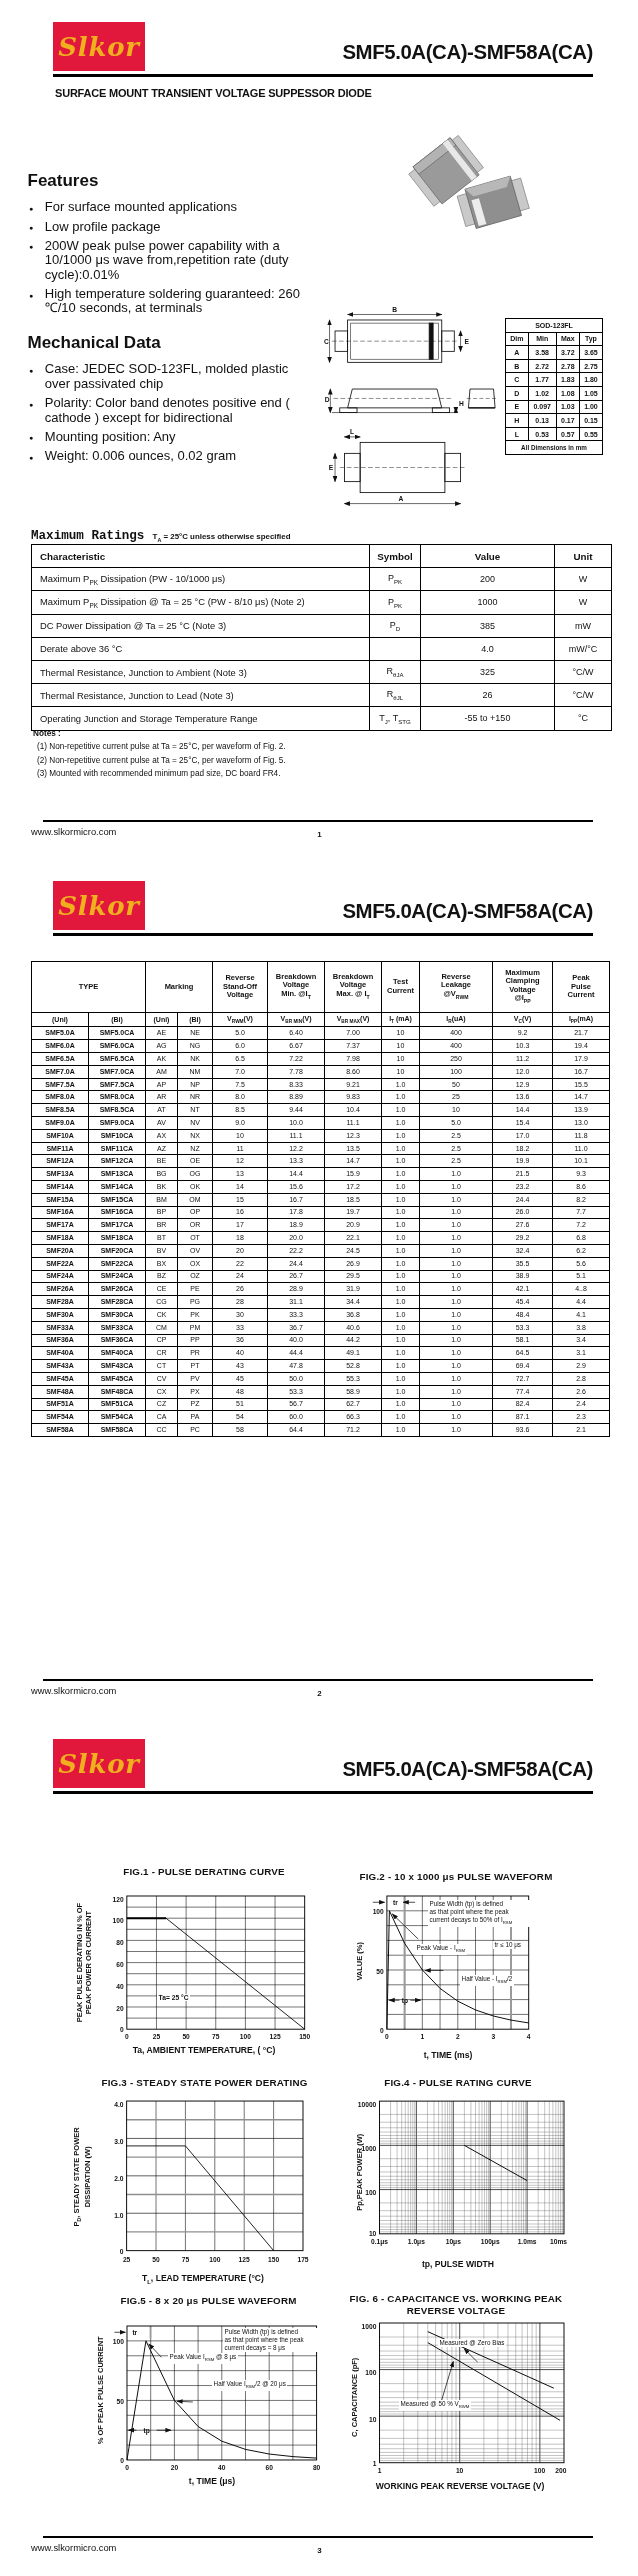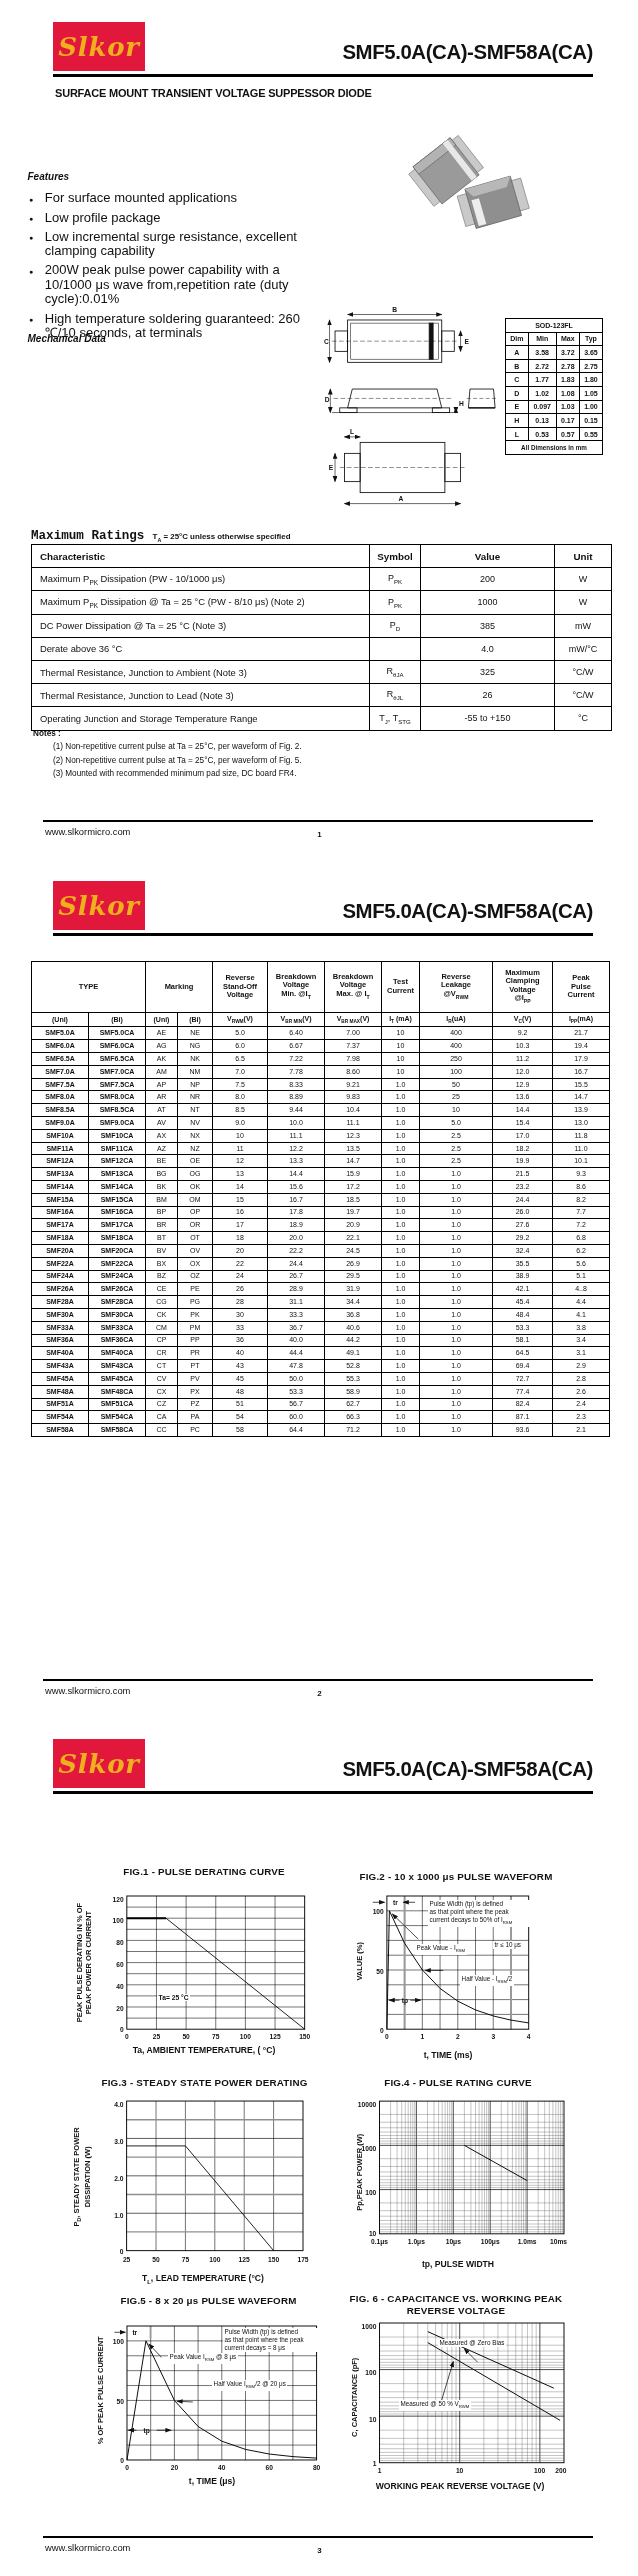--- a/index.html
+++ b/index.html
@@ -6,41 +6,41 @@
   #screen{position:relative;width:639px;height:2553px;background:#84cc16;font-family:"Liberation Sans",sans-serif;color:#111;overflow:hidden;}
   .page{position:absolute;left:0;width:639px;height:859px;background:#fff;}
   .abs{position:absolute;}
   
   .logo{position:absolute;left:53px;top:22px;width:92px;height:49px;display:flex;align-items:center;justify-content:center;}
   .logo-text{font-family:"DejaVu Serif",serif;font-style:italic;font-weight:bold;font-size:26px;letter-spacing:0.8px;}
   .doc-title{position:absolute;right:46px;top:41px;font-size:20.4px;font-weight:bold;letter-spacing:-0.4px;}
   .head-rule{position:absolute;left:53px;top:74px;width:540px;height:3.1px;background:#000;}
   .subtitle{position:absolute;left:55px;top:87px;font-size:11px;font-weight:bold;letter-spacing:-0.2px;}
   
-  .sec-h{font-size:10px;font-weight:bold;font-style:italic;}
+  .sec-h{font-size:17px;font-weight:bold;}
   ul.blist{list-style:none;margin:9.4px 0 0 0;padding:0;font-size:13px;line-height:14.5px;}
   ul.blist li{position:relative;padding-left:17.3px;margin-bottom:4.7px;}
   ul.blist li::before{content:"\25CF";position:absolute;left:1.6px;top:1.6px;font-size:7px;}
   
   table.dimt{border-collapse:collapse;width:98px;font-size:7px;font-weight:bold;text-align:center;}
   table.dimt td,table.dimt th{border:0.8px solid #000;padding:0.8px 1.6px;height:11px;}
   
   .mr-head{font-size:12.6px;font-weight:bold;font-family:Liberation Mono, monospace;}
   .mr-cond{font-size:7.9px;font-weight:bold;margin-left:4.7px;}
   table.mrt{border-collapse:collapse;width:580px;font-size:9px;table-layout:fixed;}
   table.mrt th,table.mrt td{border:0.9px solid #000;padding:1.6px 4.7px;height:19px;text-align:center;}
   table.mrt th{font-size:9.8px;font-weight:bold;}
   table.mrt th:first-child{text-align:left;padding-left:7.9px;}
   table.mrt td:first-child{text-align:left;padding-left:7.9px;font-size:9.4px;}
   .notes{font-size:8.2px;line-height:13.4px;}
   .notes b{font-size:8.2px;}
-  .notes div{margin-left:20px;}
+  .notes div{margin-left:4px;}
   
   .foot-rule{position:absolute;left:43px;width:550px;height:2.4px;background:#000;}
-  .site{position:absolute;left:45px;font-size:9.4px;}
+  .site{position:absolute;left:31px;font-size:9.4px;}
   .pnum{position:absolute;left:0;width:639px;text-align:center;font-size:7.9px;font-weight:bold;}
   
   table.ect{border-collapse:collapse;width:578px;table-layout:fixed;text-align:center;}
   table.ect th,table.ect td{border:0.8px solid #000;padding:0;}
   table.ect thead tr.grp th{height:50px;font-size:7.5px;font-weight:bold;white-space:pre-line;line-height:8.6px;vertical-align:middle;}
   table.ect thead tr.sub th{height:13.4px;font-size:7px;font-weight:bold;}
   table.ect tbody td{height:11.8px;font-size:7px;line-height:7.9px;}
   table.ect tbody td:nth-child(1),table.ect tbody td:nth-child(2){font-weight:bold;}
   sub{font-size:68%;}
   
@@ -89,28 +89,33 @@
         <polygon points="-30,-26 30,-26 22,-14 -22,-14" fill="#b8b8b8"></polygon>
         <rect x="-26" y="-10" width="10" height="34" fill="#ededed" transform="rotate(0)"></rect>
       </g>
     </svg>
 
     <div class="abs" style="left:27.5px;top:171px;width:281px;">
       <div class="sec-h">Features</div>
       <ul class="blist">
         <li>For surface mounted applications</li>
         <li>Low profile package</li>
-        <li>Low incremental surge resistance, excellent clamping capability</li>
         <li>200W peak pulse power capability with a 10/1000 μs wave from,repetition rate (duty cycle):0.01%</li>
         <li>High temperature soldering guaranteed: 260 ℃/10 seconds, at terminals</li>
       </ul>
     </div>
 
     <div class="abs" style="left:27.5px;top:333px;width:271px;">
       <div class="sec-h">Mechanical Data</div>
+      <ul class="blist">
+        <li>Case: JEDEC SOD-123FL, molded plastic over passivated chip</li>
+        <li>Polarity: Color band denotes positive end ( cathode ) except for bidirectional</li>
+        <li>Mounting position: Any</li>
+        <li>Weight: 0.006 ounces, 0.02 gram</li>
+      </ul>
     </div>
 
     <svg class="abs" style="left:324px;top:309px;" width="179" height="204" viewBox="0 0 228 260">
       <g stroke="#111" fill="none" stroke-width="1.1">
 
         <rect x="30" y="14" width="120" height="54"></rect>
         <rect x="34" y="18" width="112" height="46" stroke-width="0.7"></rect>
         <rect x="134" y="18" width="5" height="46" fill="#111"></rect>
         <rect x="14" y="28" width="16" height="26"></rect>
         <rect x="150" y="28" width="16" height="26"></rect>

